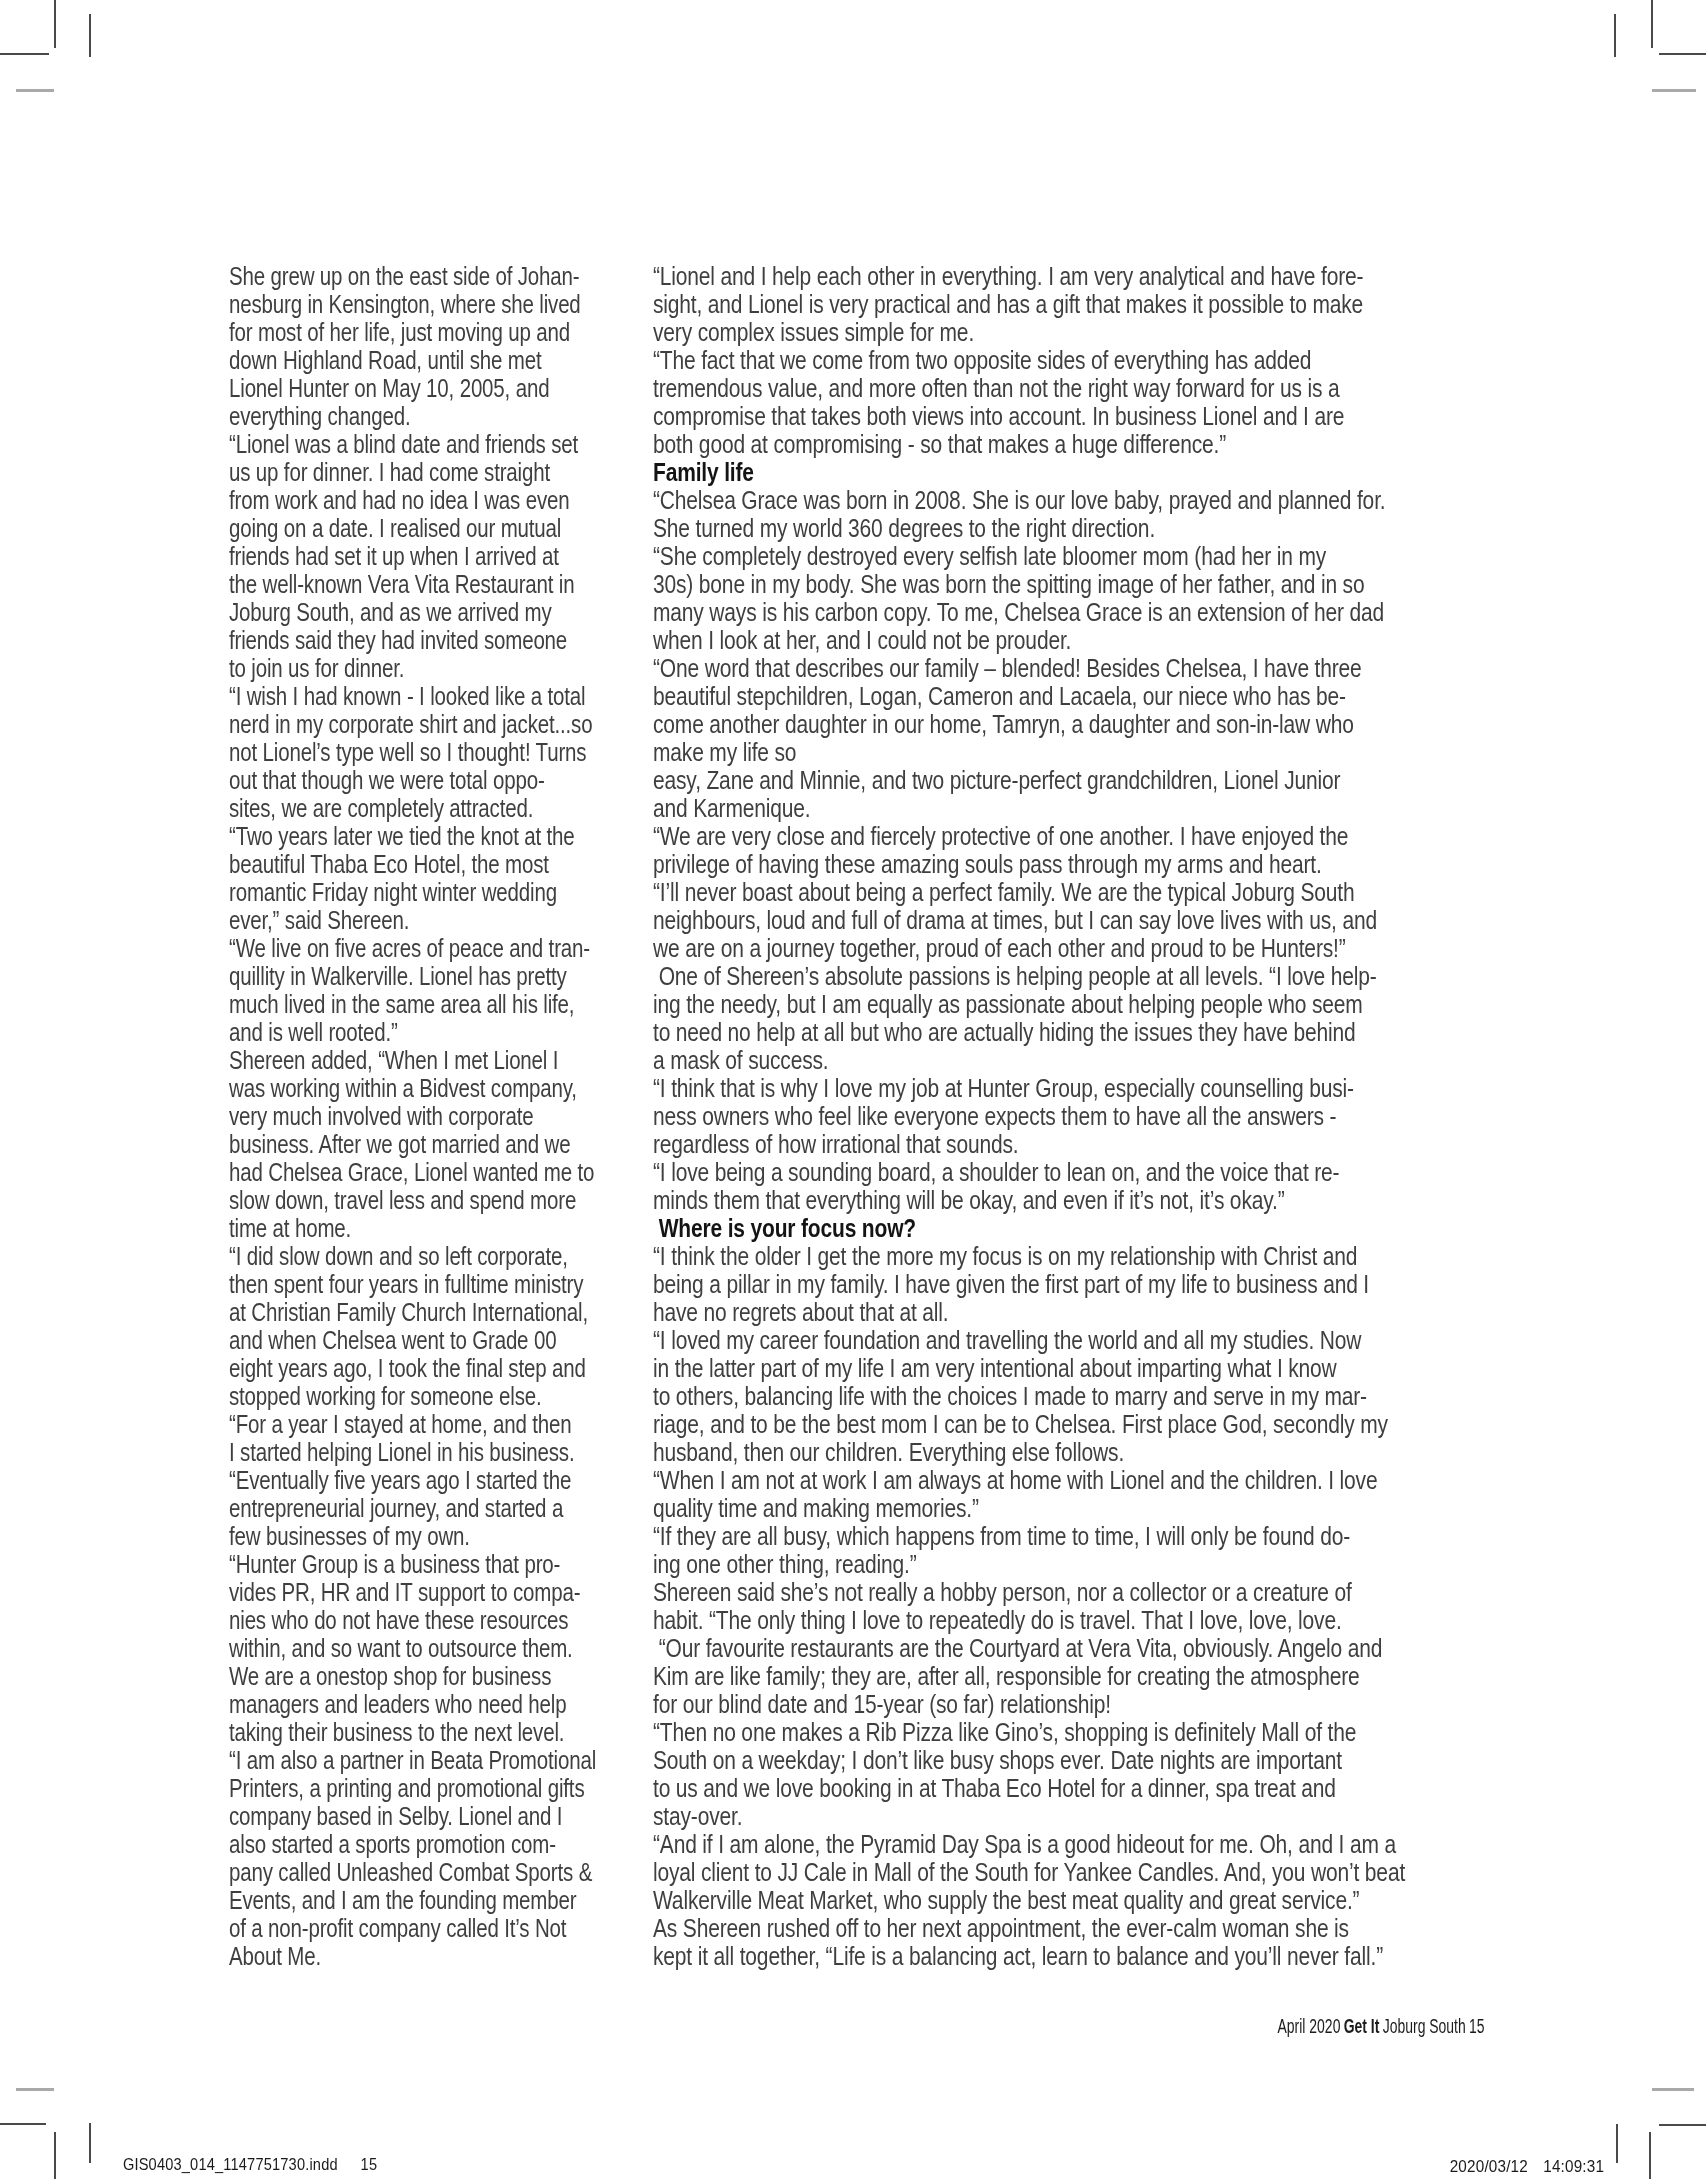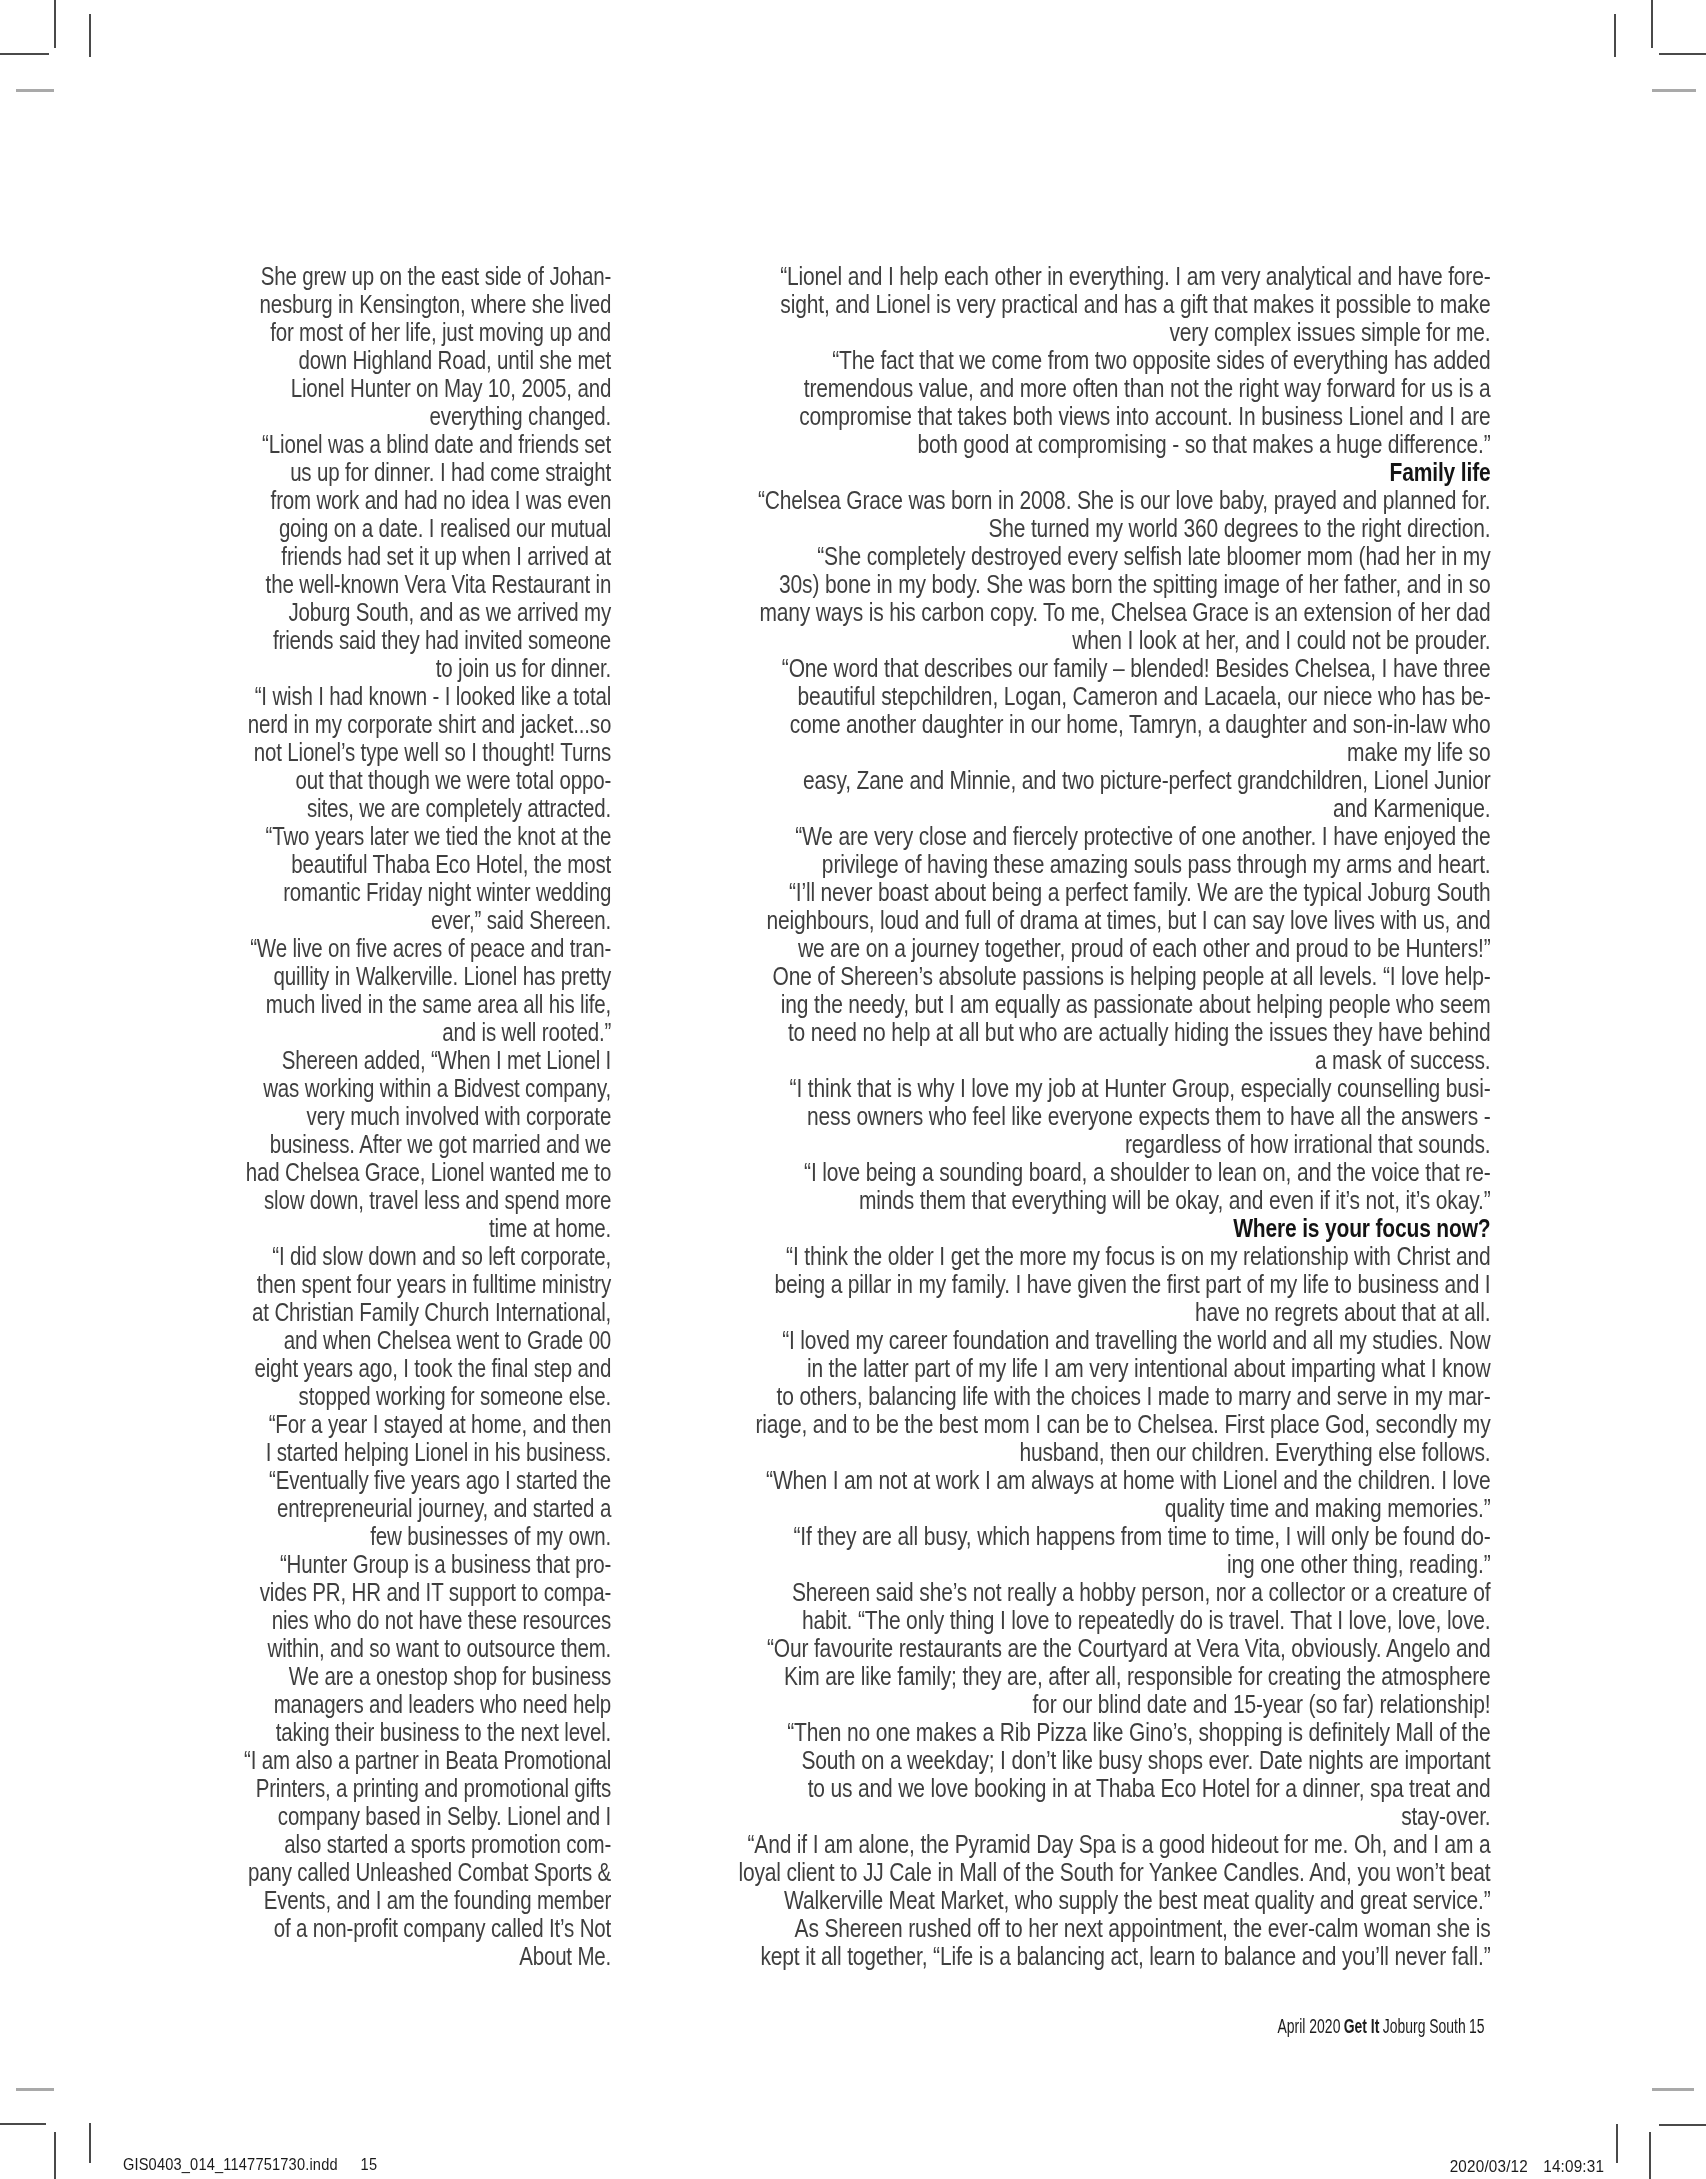--- a/index.html
+++ b/index.html
@@ -2,21 +2,20 @@
 <html style="font-size:14.8px"><head>
 <meta charset="utf-8">
 <style>
   html,body{margin:0;padding:0;background:#e9e9e9;}
   .page{
     position:relative;
     width:1706px;height:2179px;
     background:#ffffff;
     overflow:hidden;
     font-family:"Liberation Sans",sans-serif;
-    text-align:right;
   }
   
   .col{
     position:absolute;
     top:262px;
     color:#3f3f3f;
     font-size:25px;
     line-height:28px;
     transform-origin:top left;
   }

